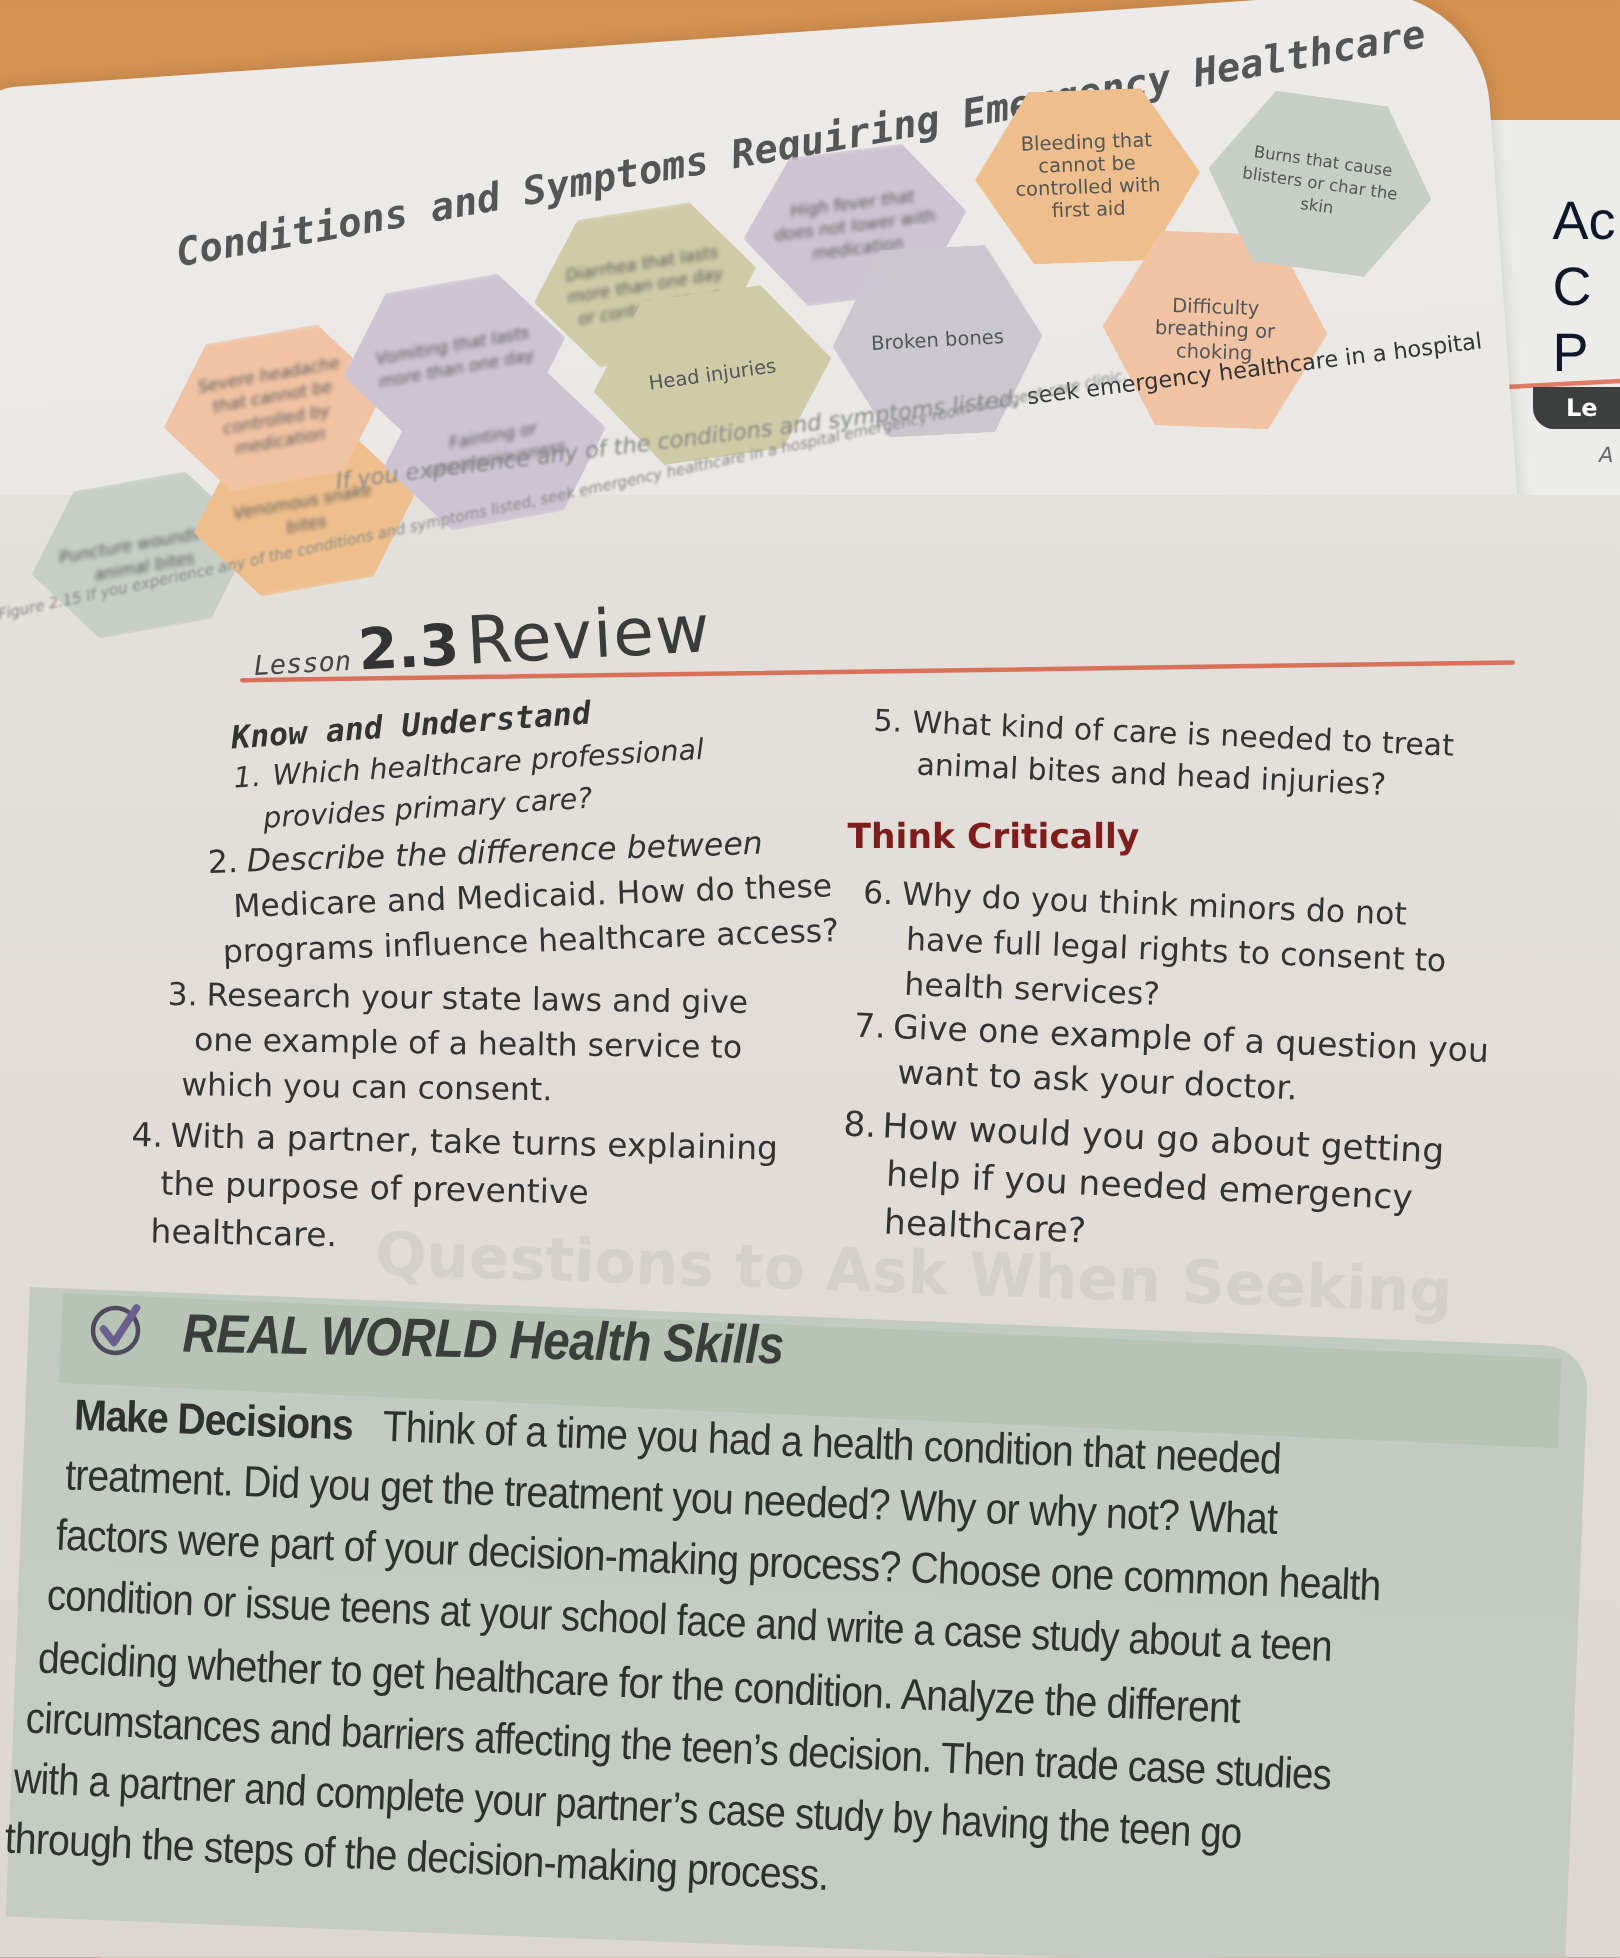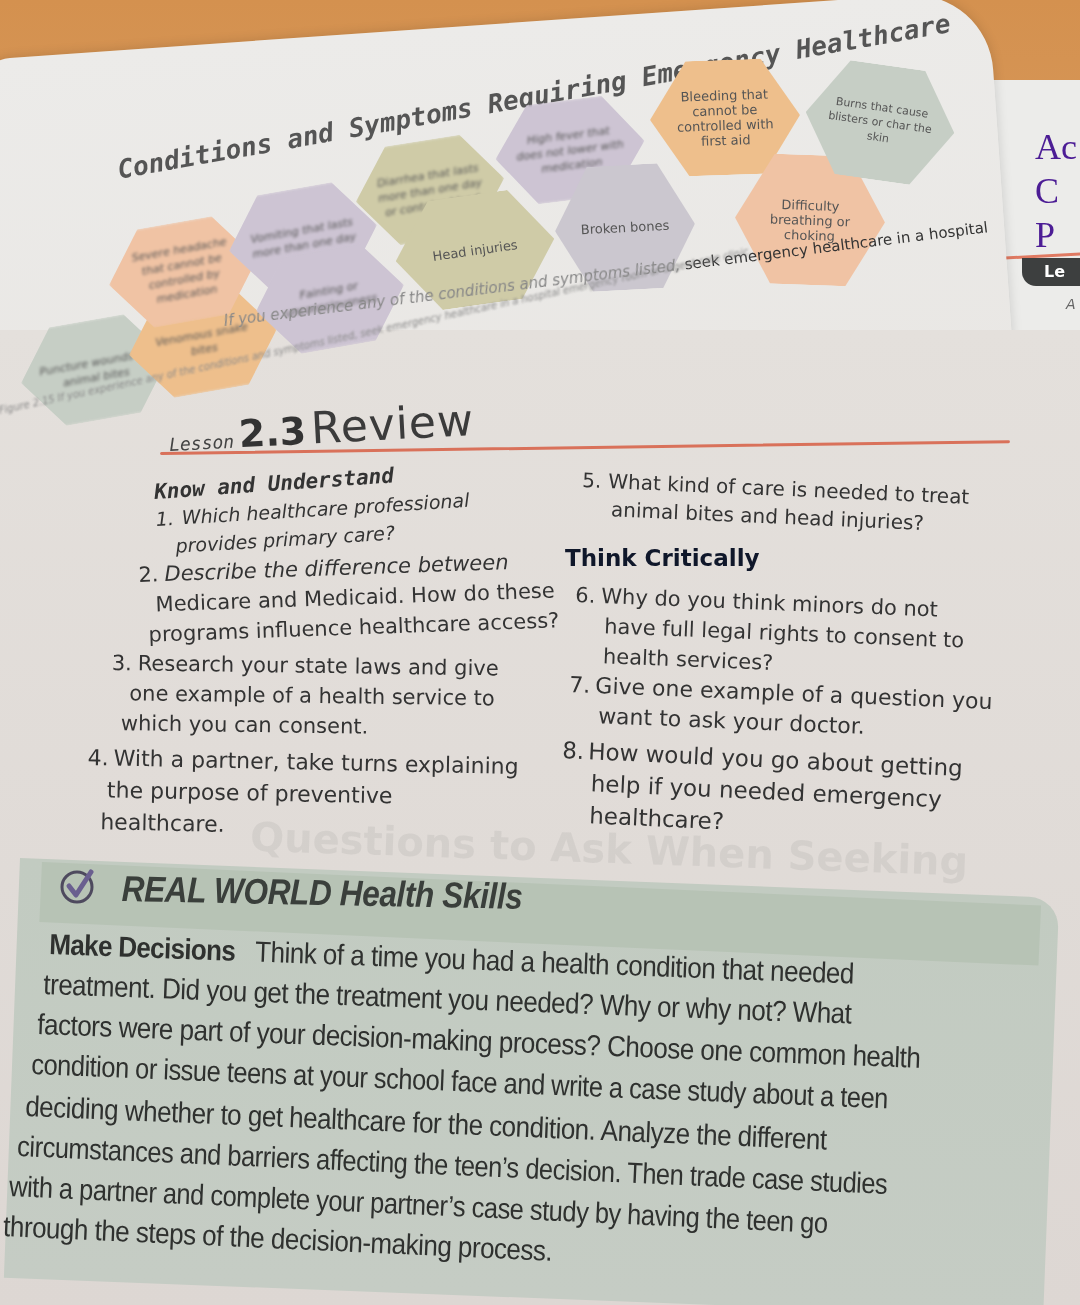--- a/index.html
+++ b/index.html
@@ -20,21 +20,21 @@
     box-shadow: 0 0 12px rgba(0,0,0,0.15);
   }
   .lower-page {
     position: absolute; left: 0; top: 330px; width: 1080px; height: 975px;
     background: linear-gradient(180deg, #e4e0dc 0%, #ddd7d3 100%);
   }
   .right-page {
     position: absolute; left: 965px; top: 80px; width: 130px; height: 260px;
     background: #ececea; border-radius: 20px 0 0 0;
   }
-  .right-letters { position: absolute; left: 1035px; top: 125px; font-size: 36px; color: #4c1d95; line-height: 44px; font-family: Liberation Serif, serif; }
+  .right-letters { position: absolute; left: 1035px; top: 125px; font-size: 36px; color: #0f172a; line-height: 44px; font-family: Liberation Sans, sans-serif; }
   .right-rule { position: absolute; left: 978px; top: 255px; width: 110px; height: 3px; background: #e07a62; transform: rotate(-3deg); }
   .right-badge { position: absolute; left: 1022px; top: 258px; width: 70px; height: 28px; background: #3d3f3f; border-radius: 0 0 0 14px; color: #fff; font-size: 16px; font-weight: bold; padding-left: 22px; line-height: 28px; box-sizing: border-box; }
   .right-sub { position: absolute; left: 1066px; top: 296px; font-size: 14px; font-style: italic; color: #666; }
 
   .fig-title {
     position: absolute; left: 115px; top: 155px; white-space: nowrap;
     transform: rotate(-10deg); transform-origin: 0 0;
     font-family: "DejaVu Sans Mono", monospace; font-weight: bold; font-style: italic;
     font-size: 26px; color: #555;
   }
@@ -68,21 +68,21 @@
   .lesson-num { font-family: "DejaVu Sans", sans-serif; font-weight: bold; font-size: 38px; color: #333; }
   .lesson-title { font-family: "DejaVu Sans", sans-serif; font-size: 44px; color: #3b3b3b; letter-spacing: 1px; }
   .review-rule {
     position: absolute; left: 160px; top: 452px; width: 850px; height: 3px; background: #d9715a;
     transform: rotate(-0.8deg); transform-origin: 0 0; border-radius: 2px;
   }
   .section-heading {
     font-family: "DejaVu Sans Mono", monospace; font-weight: bold; font-style: italic;
     font-size: 21px; color: #333; white-space: nowrap;
   }
-  .think-heading { font-family: "DejaVu Sans", sans-serif; font-style: normal; font-weight: bold; font-size: 23px; color: #0f172a; }
+  .think-heading { font-family: "DejaVu Sans", sans-serif; font-style: normal; font-weight: bold; font-size: 23px; color: #7f1d1d; }
   .q { position: absolute; white-space: nowrap; color: #333; font-family: "DejaVu Sans", sans-serif; font-size: 21px; line-height: 30px; transform-origin: 0 0; }
   .q .num { display: inline-block; width: 26px; }
   .q .cont { padding-left: 30px; display: block; }
 
   .skills-box {
     position: absolute; left: 20px; top: 858px; width: 1040px; height: 420px;
     background: linear-gradient(180deg, #c2cbc1 0%, #c5ccc4 100%);
     transform: rotate(2.2deg); transform-origin: 0 0;
     border-radius: 0 30px 0 0;
   }

